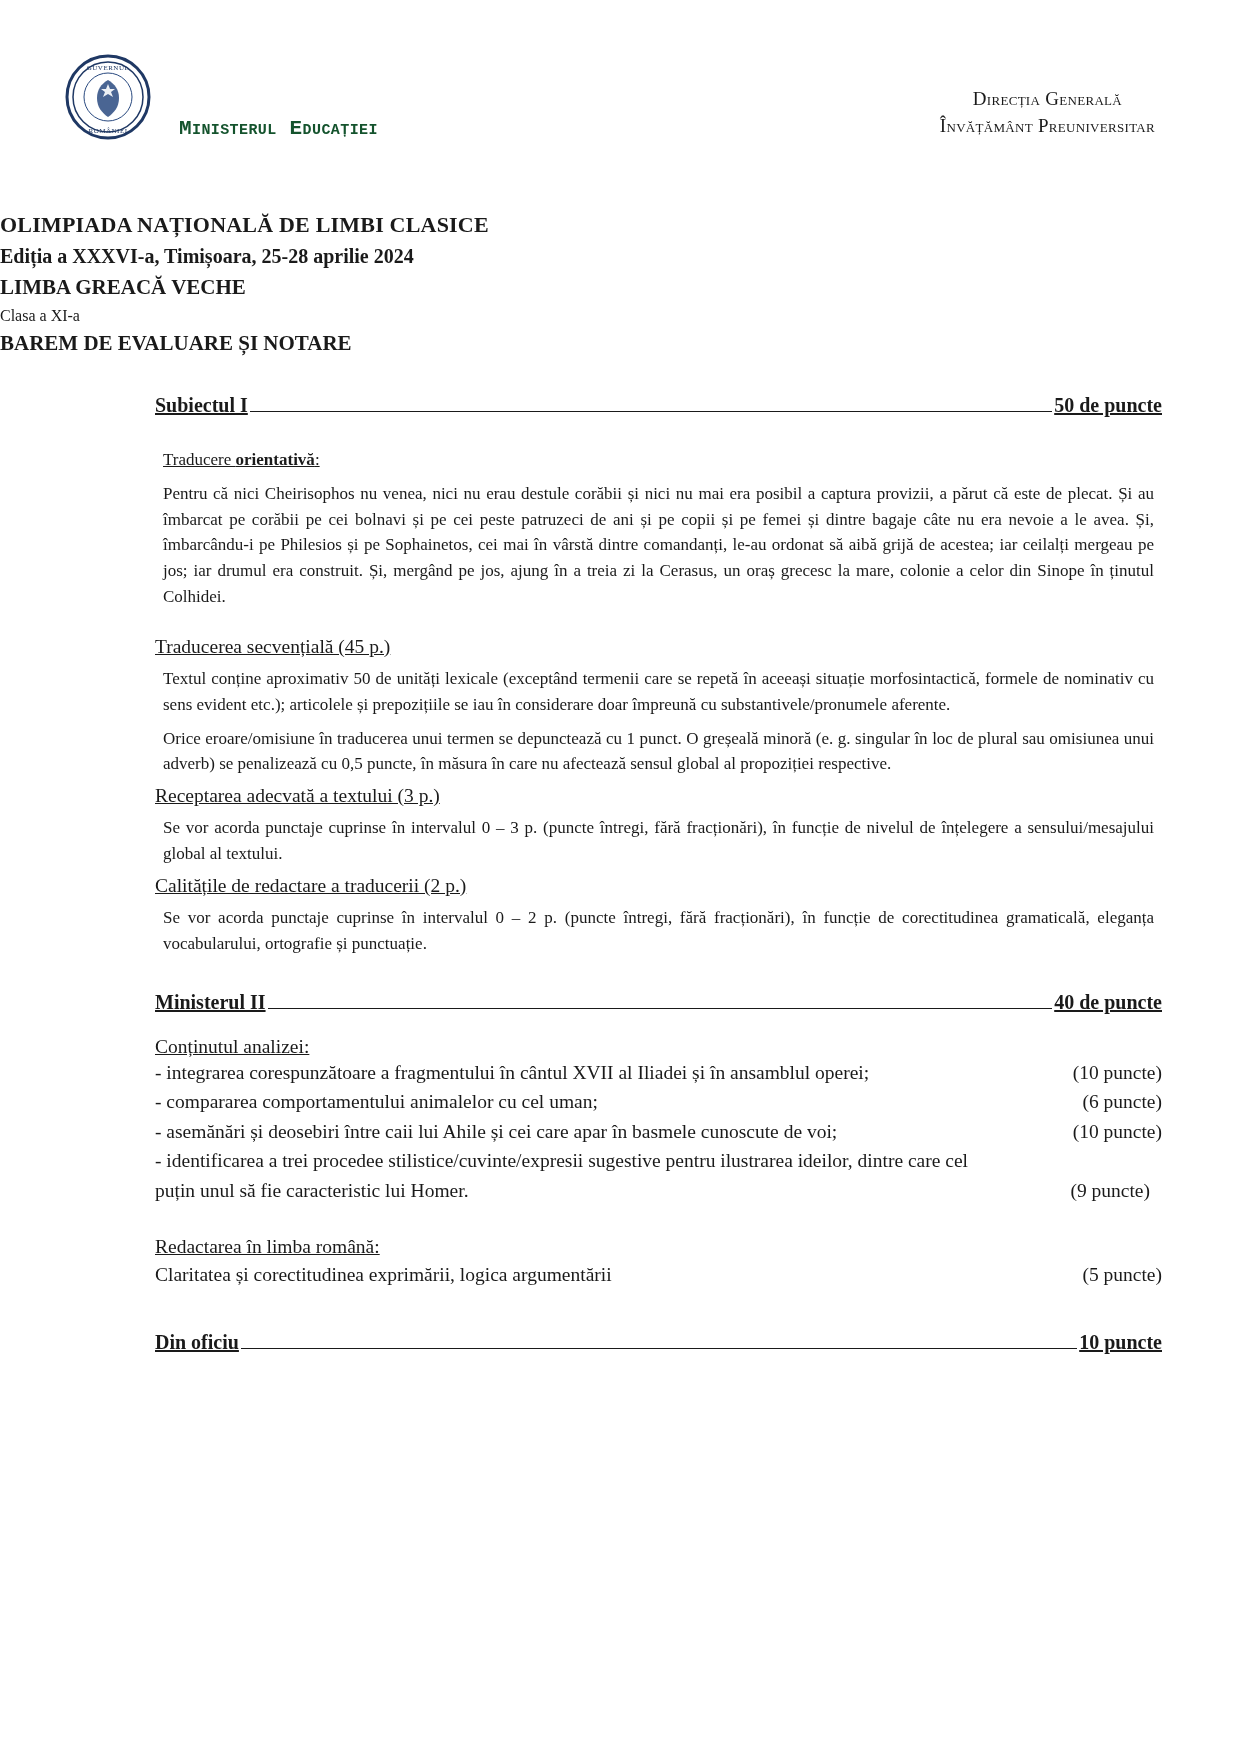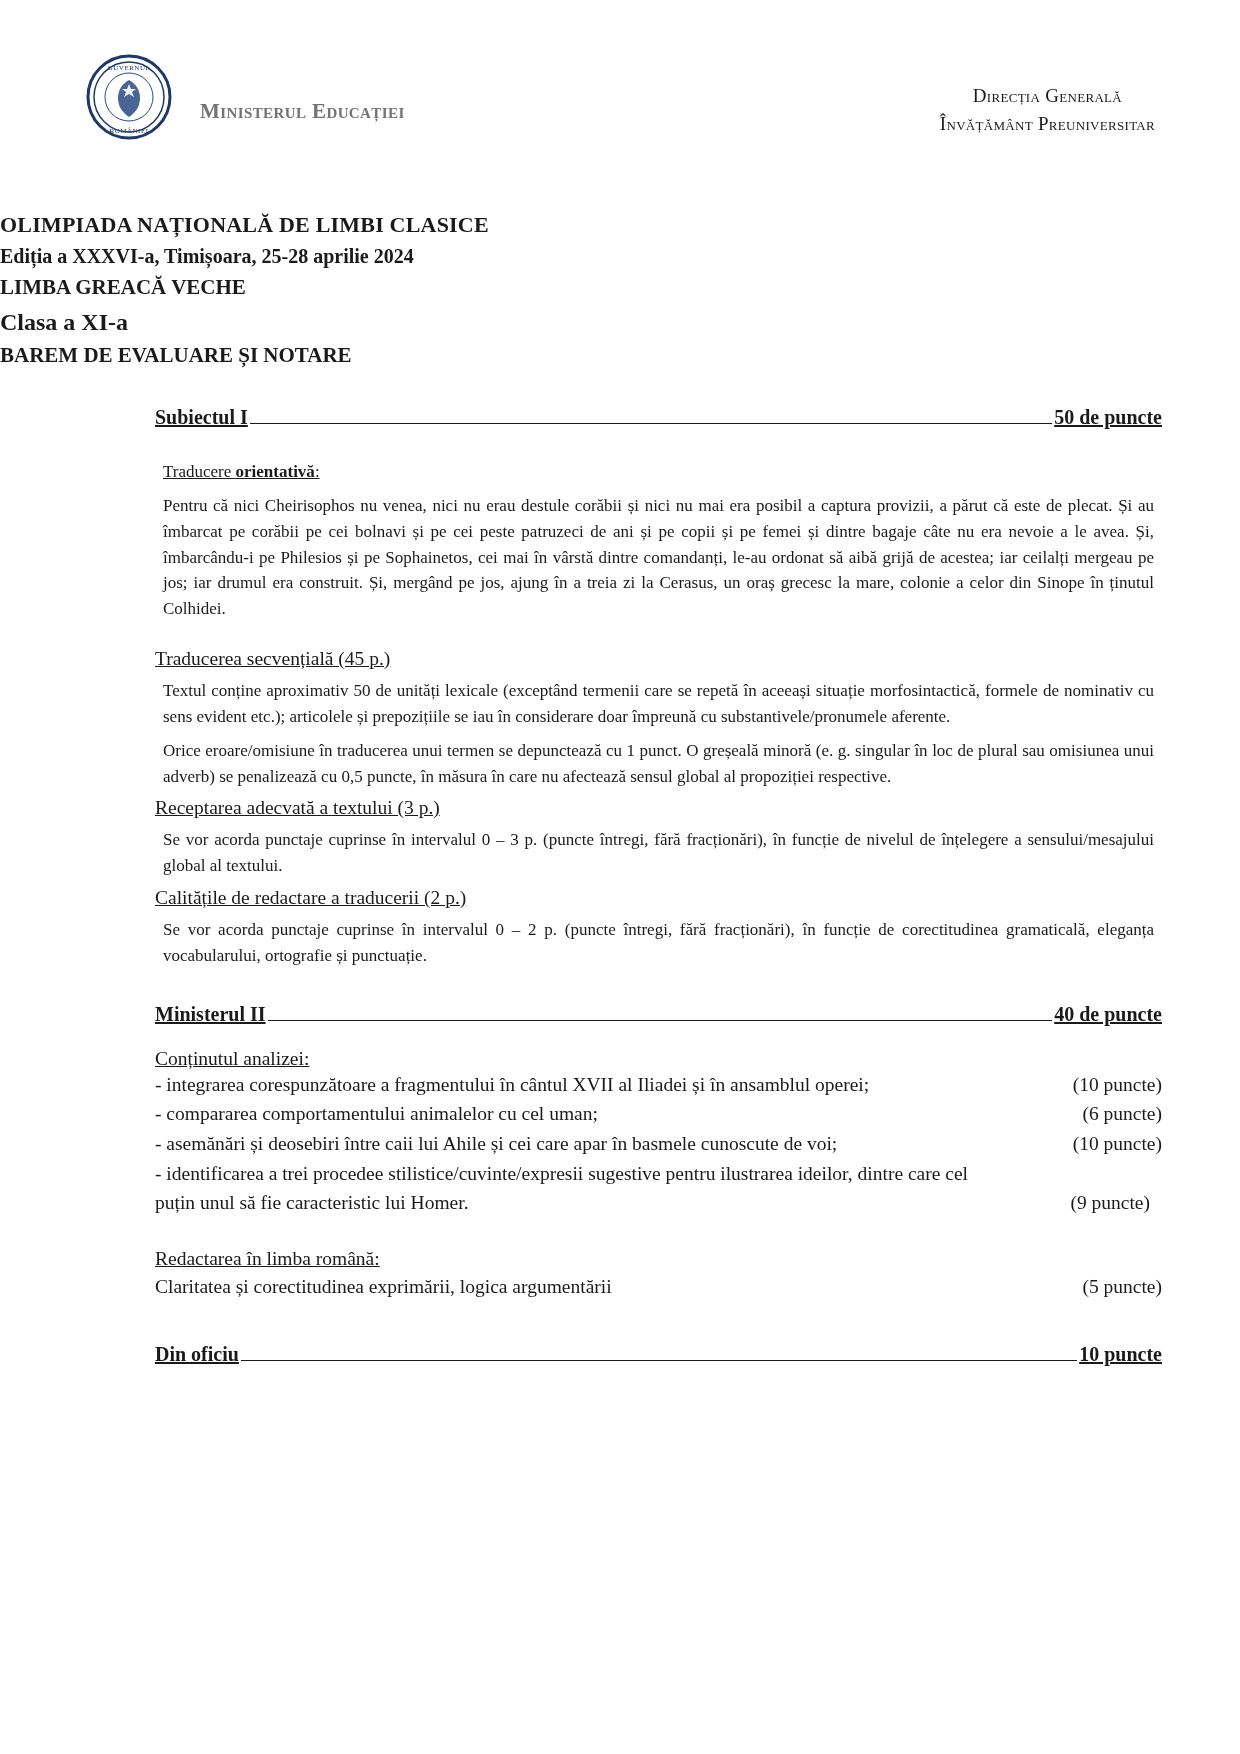--- a/index.html
+++ b/index.html
@@ -19,39 +19,39 @@
     position: relative;
     width: 1240px;
     height: 1754px;
     box-sizing: border-box;
     padding: 0;
   }
 
   
   .header {
     display: flex;
-    align-items: center;
-    padding: 52px 75px 0 86px;
+    align-items: flex-end;
+    padding: 52px 75px 0 65px;
   }
   .crest {
     width: 86px;
     height: 86px;
     flex: 0 0 86px;
     position: relative;
     margin-top: 2px;
   }
   .crest svg { display: block; }
 
   .ministry {
     margin-left: 28px;
     margin-top: 30px;
-    font-family: Liberation Serif, serif;
+    font-family: Liberation Mono, monospace;
     font-size: 21px;
     letter-spacing: 0.4px;
-    color: #737373;
+    color: #14532d;
     font-variant: small-caps;
     font-weight: 600;
     white-space: nowrap;
   }
   .dept {
     margin-left: auto;
     margin-top: 28px;
     text-align: center;
     color: #1a1a1a;
     font-size: 19px;
@@ -74,22 +74,22 @@
   }
   .titleblock .t2 {
     font-size: 20px;
     font-weight: bold;
   }
   .titleblock .t3 {
     font-size: 21px;
     font-weight: bold;
   }
   .titleblock .t4 {
-    font-size: 24px;
-    font-weight: bold;
+    font-size: 16px;
+    font-weight: normal;
   }
   .titleblock .t5 {
     font-size: 21px;
     font-weight: bold;
   }
 
   
   .content {
     padding: 0 78px 0 155px;
   }

